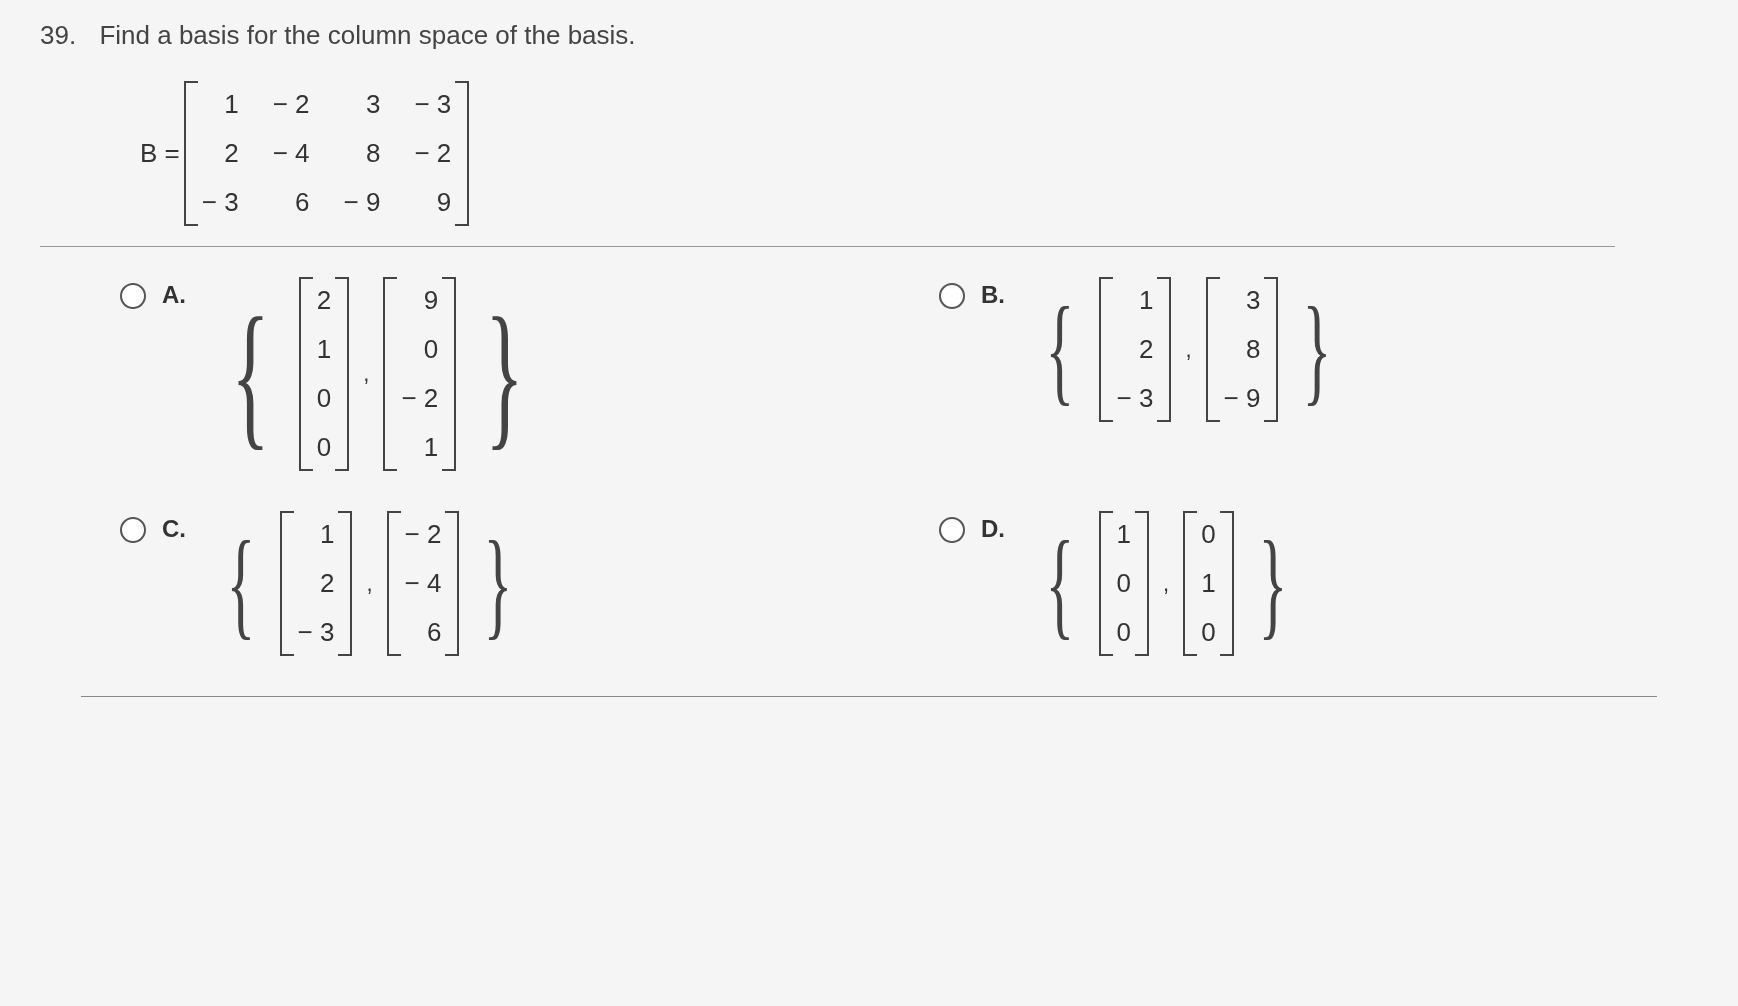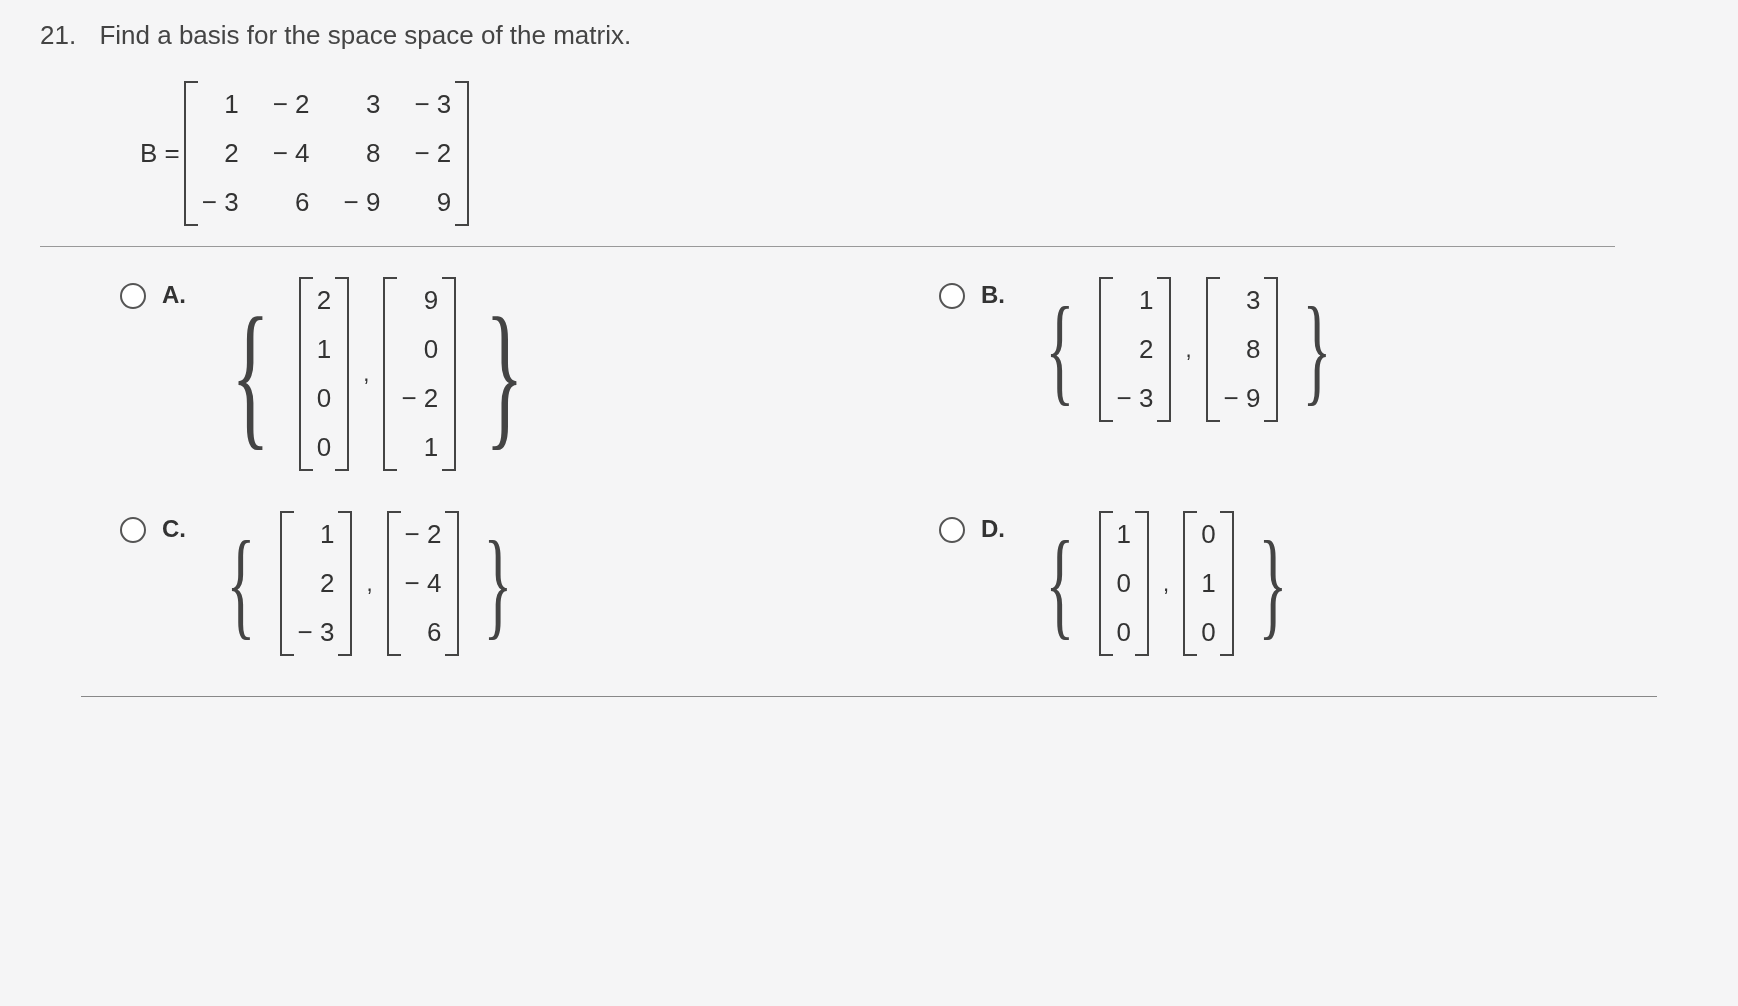--- a/index.html
+++ b/index.html
@@ -113,22 +113,22 @@
       border-top: 1px solid #888;
       margin-top: 40px;
       width:95%;
     }
     .brace-left-4, .brace-right-4 { font-size: 160px; }
   </style>
 </head>
 <body>
 
 <div class="question-header">
-  <span class="qnum">21.</span>
-  <span>Find a basis for the space space of the matrix.</span>
+  <span class="qnum">39.</span>
+  <span>Find a basis for the column space of the basis.</span>
 </div>
 
 <div class="matrix-def">
   <span>B =</span>
   <div class="matrix">
     <div class="matrix-grid m3x4">
       <span>1</span>
       <span>− 2</span>
       <span>3</span>
       <span>− 3</span>

